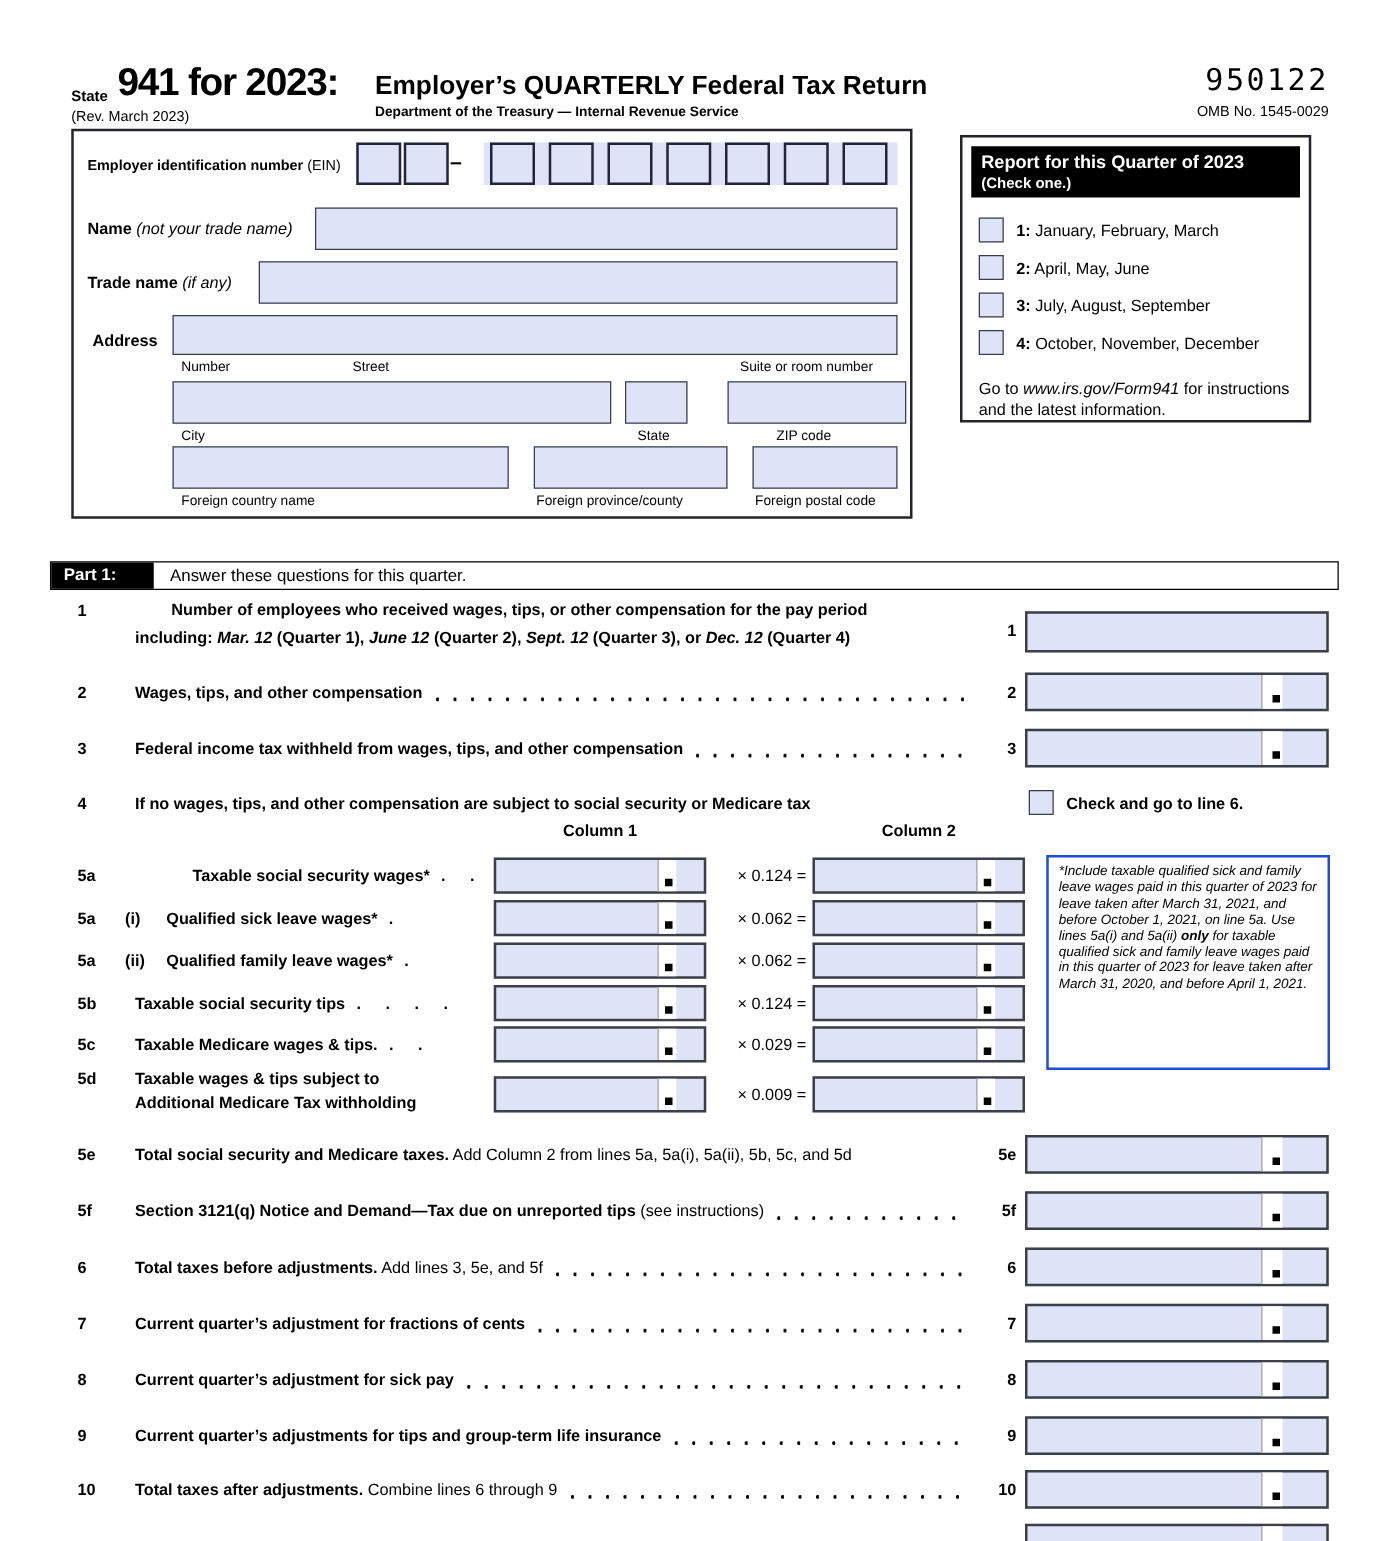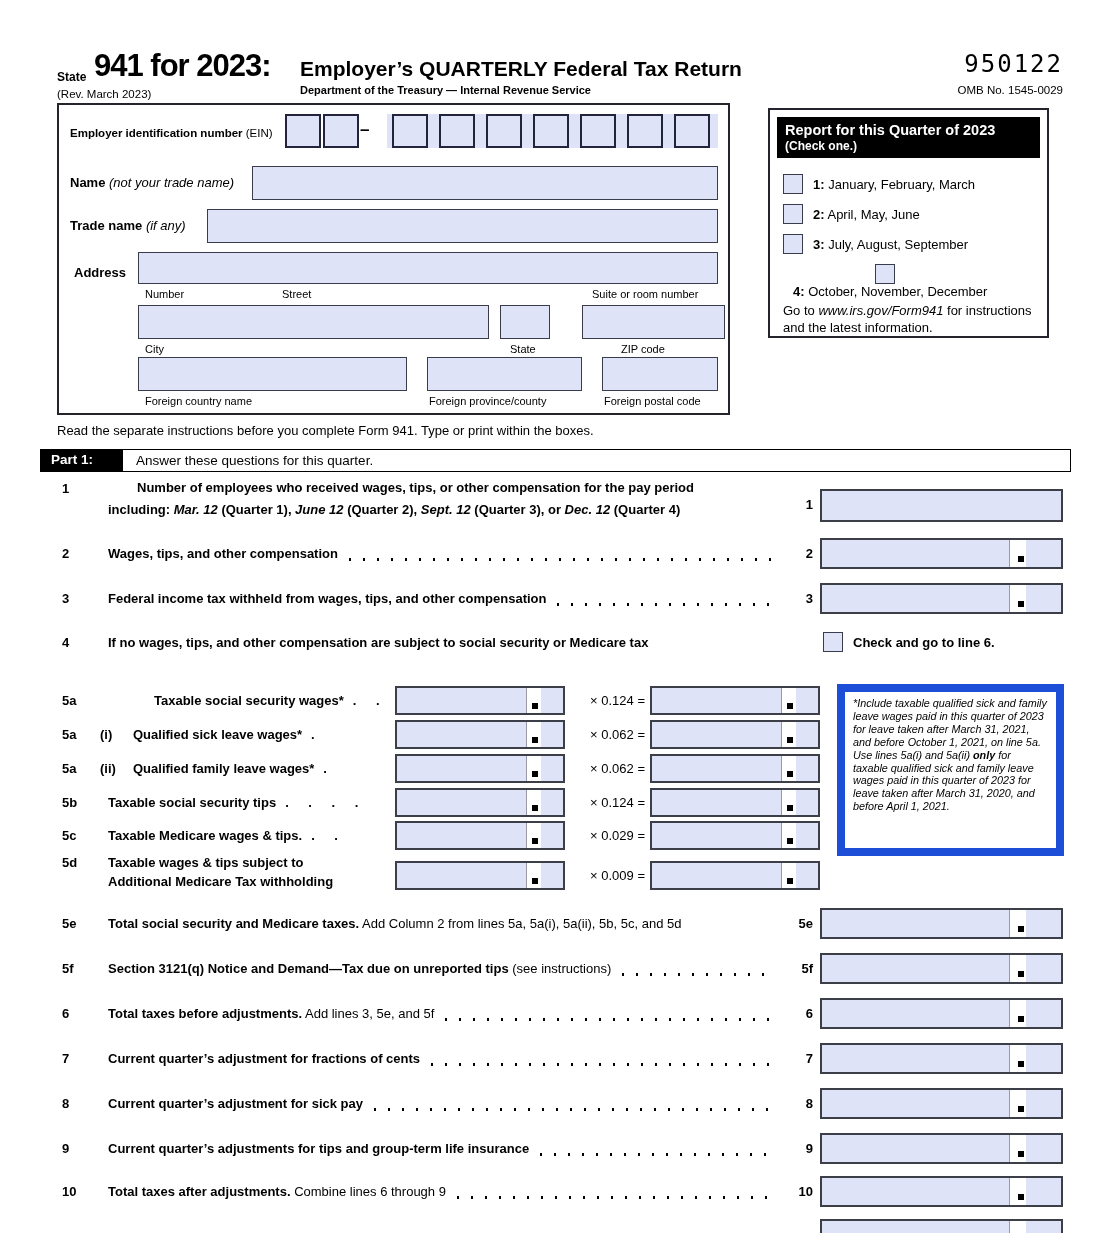--- a/index.html
+++ b/index.html
@@ -49,21 +49,21 @@
   .lab{font-size:13px;font-weight:bold;white-space:nowrap;flex:none;}
   .lab .reg{font-weight:normal;}
   .dots{flex:1;height:3px;align-self:flex-end;margin:0 12px 8px 10px;min-width:0;
         background-image:radial-gradient(circle at 2px 1.5px,#000 1.3px,transparent 1.5px);
         background-size:14px 3px;background-repeat:repeat-x;}
   .nodots{flex:1;}
   .rnum{width:26px;text-align:right;font-weight:bold;font-size:13px;flex:none;margin-right:7px;}
   .mult{position:absolute;left:508px;width:80px;text-align:right;font-size:13px;top:7px;white-space:nowrap;}
   .tdots{font-weight:bold;letter-spacing:2px;word-spacing:12px;margin-left:9px;}
   .colhdr{position:absolute;font-size:13px;font-weight:bold;width:170px;text-align:center;}
-  .fnote{left:837px;top:684px;width:227px;height:172px;border:8px solid #1d4ed8;box-sizing:border-box;
+  .fnote{left:837px;top:684px;width:227px;height:172px;border:2px solid #1d4ed8;box-sizing:border-box;
          padding:5px 8px;font-size:10.8px;line-height:12.9px;font-style:italic;}
 </style>
 </head>
 <body>
 
 <div id="page">
 
   <div class="abs form-word">State</div>
   <div class="abs title-num">941 for 2023:</div>
   <div class="abs rev">(Rev. March 2023)</div>
@@ -129,30 +129,29 @@
       <span class="t"><span class="b">1:</span> <span>January, February, March</span></span>
     </div>
     <div class="qopt" style="top:94px;">
       <span class="cb"></span>
       <span class="t"><span class="b">2:</span> <span>April, May, June</span></span>
     </div>
     <div class="qopt" style="top:124px;">
       <span class="cb"></span>
       <span class="t"><span class="b">3:</span> <span>July, August, September</span></span>
     </div>
-    <div class="qopt" style="top:154px;flex-direction:column;">
+    <div class="qopt" style="top:154px;">
       <span class="cb"></span>
       <span class="t"><span class="b">4:</span> <span>October, November, December</span></span>
     </div>
     <div class="abs qgoto" style="left:13px;top:192px;width:256px;">
       <span>Go to </span><span class="i">www.irs.gov/Form941</span><span> for instructions and the latest information.</span>
     </div>
   </div>
 
-  <div class="abs" style="left:57px;top:423px;font-size:13px;">Read the separate instructions before you complete Form 941. Type or print within the boxes.</div>
 
   <div class="abs p1bar">
     <div class="p1lab">Part 1:</div>
     <div class="p1title">Answer these questions for this quarter.</div>
   </div>
 
   <div class="row" style="top:479px;height:54px;">
     <div class="abs num" style="left:5px;top:2px;">1</div>
     <div class="abs lab" style="left:51px;top:1px;padding-left:29px;">Number of employees who received wages, tips, or other compensation for the pay period</div>
     <div class="abs lab" style="left:51px;top:23px;">
@@ -184,20 +183,24 @@
       </div>
   </div>
 
   <div class="row" style="top:632px;height:24px;">
     <div class="abs num" style="left:5px;top:3px;">4</div>
     <div class="abs lab" style="left:51px;top:3px;">If no wages, tips, and other compensation are subject to social security or Medicare tax</div>
     <div class="abs cb" style="left:766px;top:0;"></div>
     <div class="abs lab" style="left:796px;top:3px;">Check and go to line 6.</div>
   </div>
 
+  <div class="row" style="top:657px;height:18px;">
+    <div class="colhdr" style="left:338px;">Column 1</div>
+    <div class="colhdr" style="left:593px;">Column 2</div>
+  </div>
 
   <div class="row" style="top:686px;height:34px;">
     <div class="abs num" style="left:5px;top:7px;">5a</div>
     <div class="abs lab" style="left:51px;top:7px;margin-left:46px;"><span>Taxable social security wages*</span><span class="tdots">. .</span></div>
     <div class="colbox" style="left:338px;top:0;">
         <span class="sep"></span>
         <span class="dot"></span>
       </div>
     <div class="mult">× 0.124 =</div>
     <div class="colbox" style="left:593px;top:0;">

